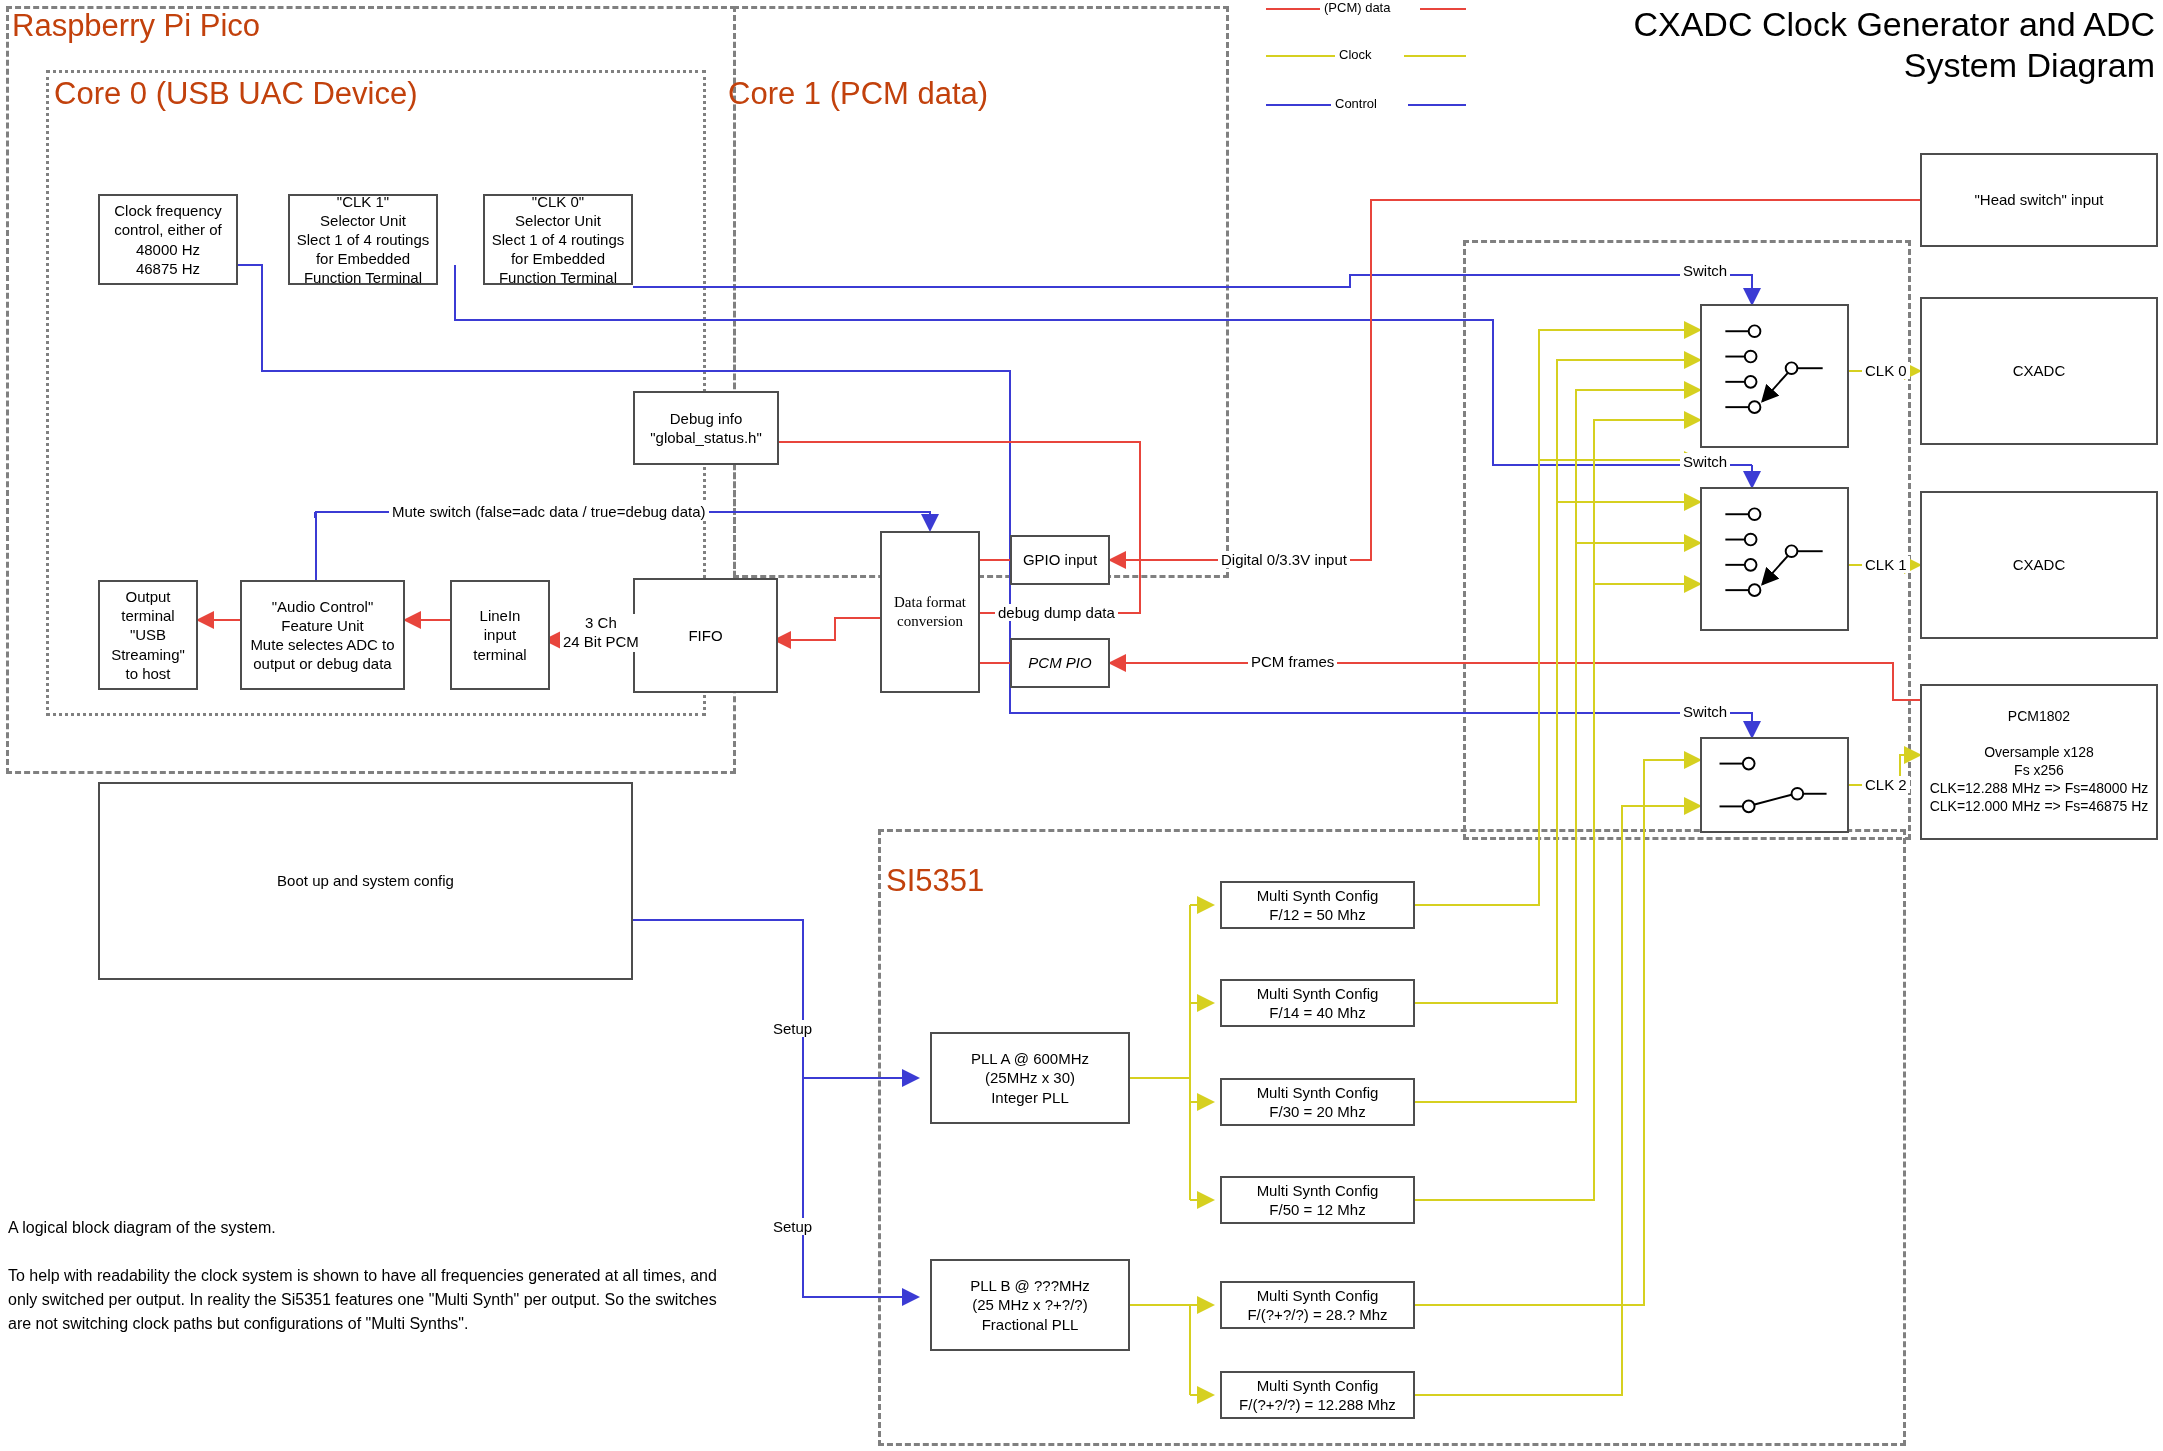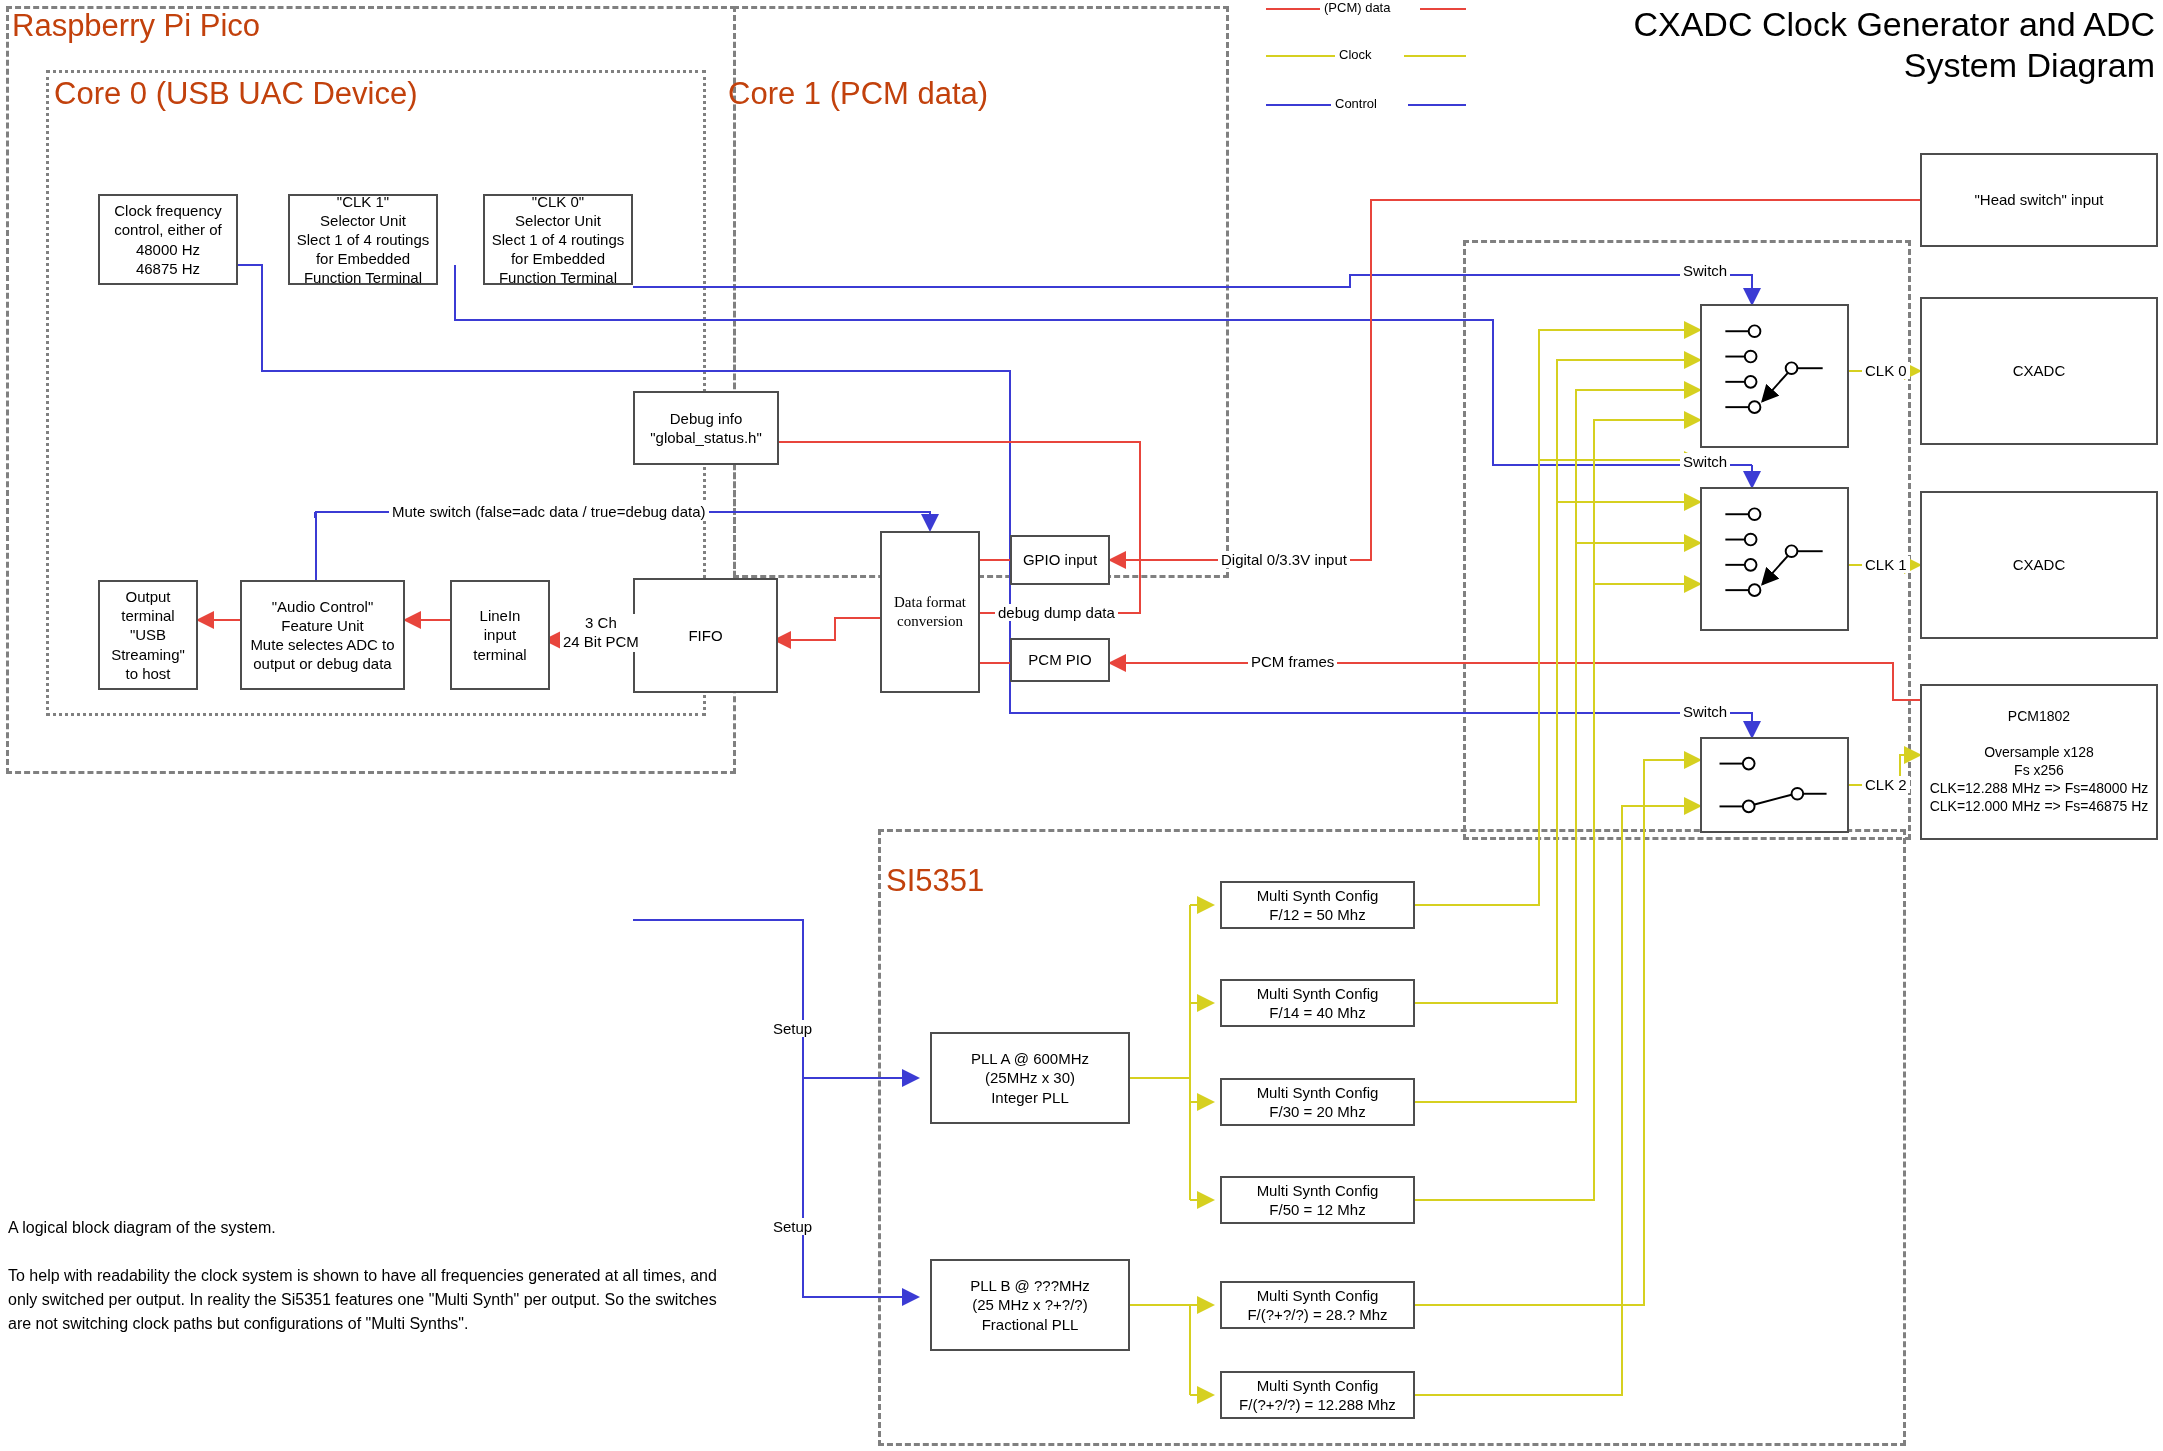--- a/index.html
+++ b/index.html
@@ -236,28 +236,29 @@
 "USB
 Streaming"
 to host</div>
   <div class="box" style="left:240px; top:580px; width:165px; height:110px;">"Audio Control"
 Feature Unit
 Mute selectes ADC to
 output or debug data</div>
   <div class="box" style="left:450px; top:580px; width:100px; height:110px;">LineIn
 input terminal</div>
 
+  <div class="box" style="left:98px; top:782px; width:535px; height:198px;">Boot up and system config</div>
 
   <div class="box" style="left:633px; top:391px; width:146px; height:74px;">Debug info
 "global_status.h"</div>
   <div class="box" style="left:633px; top:578px; width:145px; height:115px;">FIFO</div>
   <div class="box" style="left:880px; top:531px; width:100px; height:162px;font-family:Liberation Serif, serif;">Data format
 conversion</div>
   <div class="box" style="left:1010px; top:535px; width:100px; height:50px;">GPIO input</div>
-  <div class="box" style="left:1010px; top:638px; width:100px; height:44px;">PCM PIO</div>
+  <div class="box" style="left:1010px; top:638px; width:100px; height:50px;font-style:italic;">PCM PIO</div>
 
   <div class="box" style="left:1920px; top:153px; width:238px; height:94px;">"Head switch" input</div>
   <div class="box" style="left:1920px; top:297px; width:238px; height:148px;">CXADC</div>
   <div class="box" style="left:1920px; top:491px; width:238px; height:148px;">CXADC</div>
   <div class="box" style="left:1920px; top:684px; width:238px; height:156px; font-size:14px;">PCM1802
 
 Oversample x128
 Fs x256
 CLK=12.288 MHz =&gt; Fs=48000 Hz
 CLK=12.000 MHz =&gt; Fs=46875 Hz</div>

